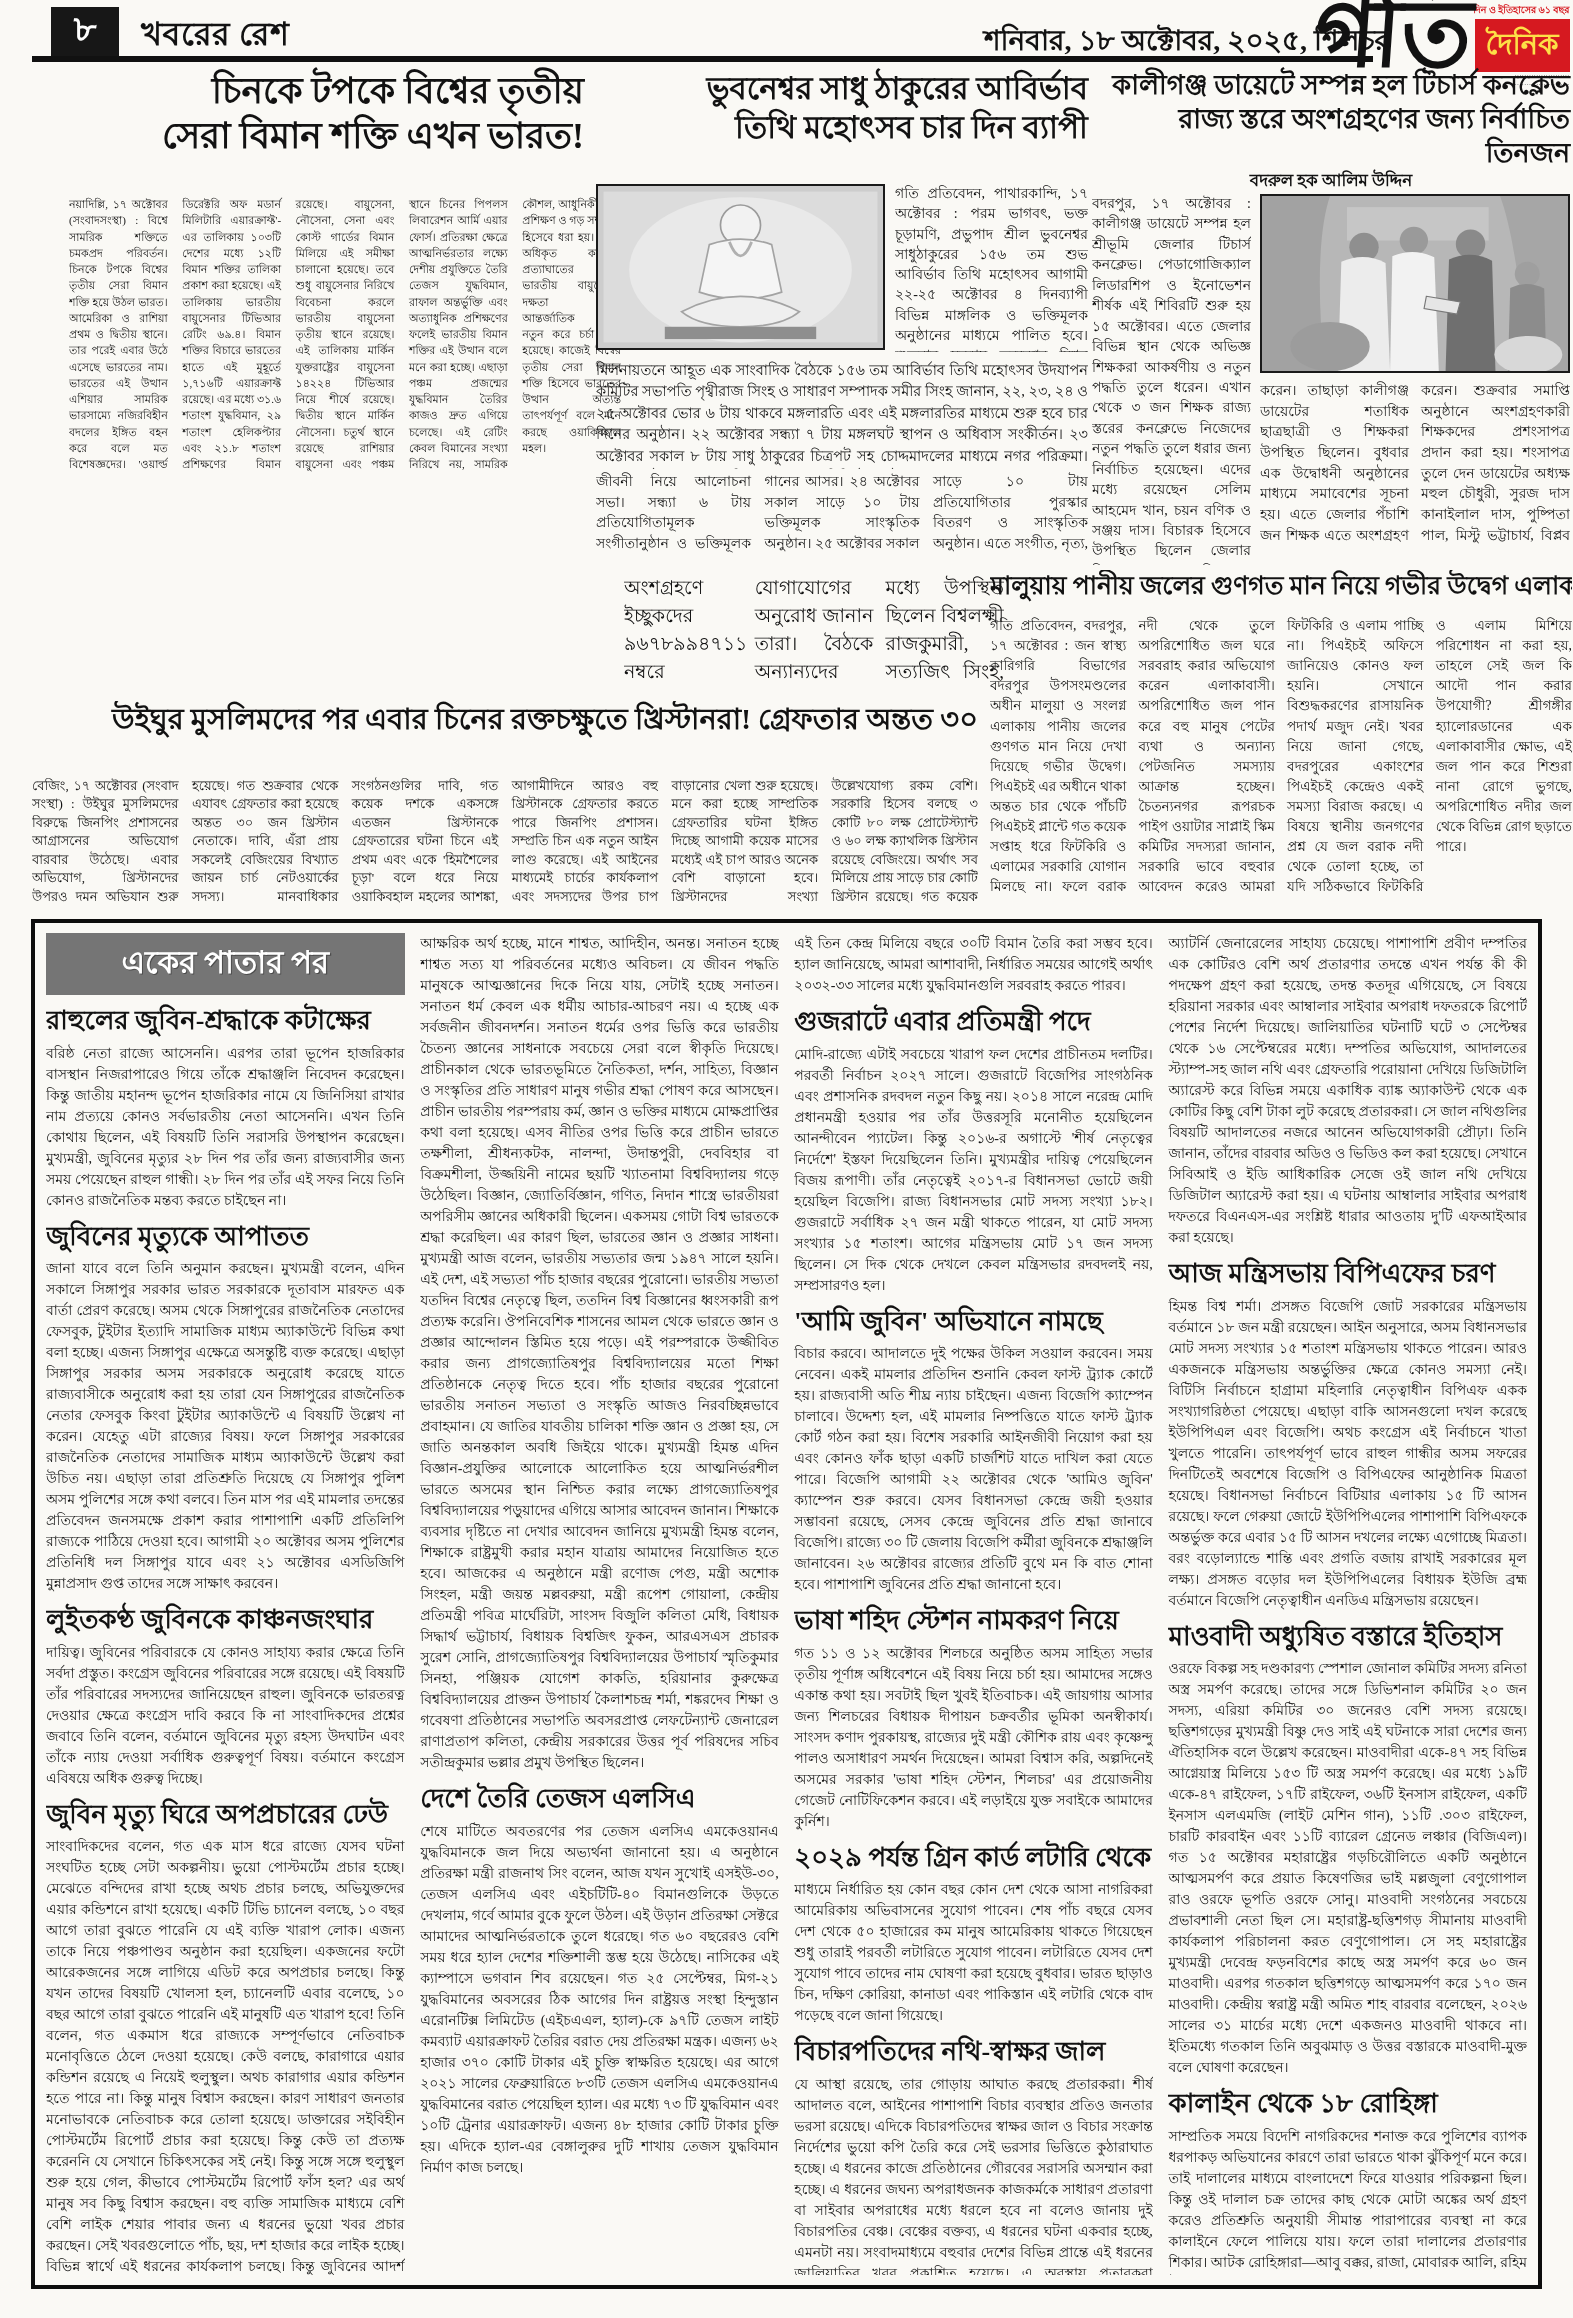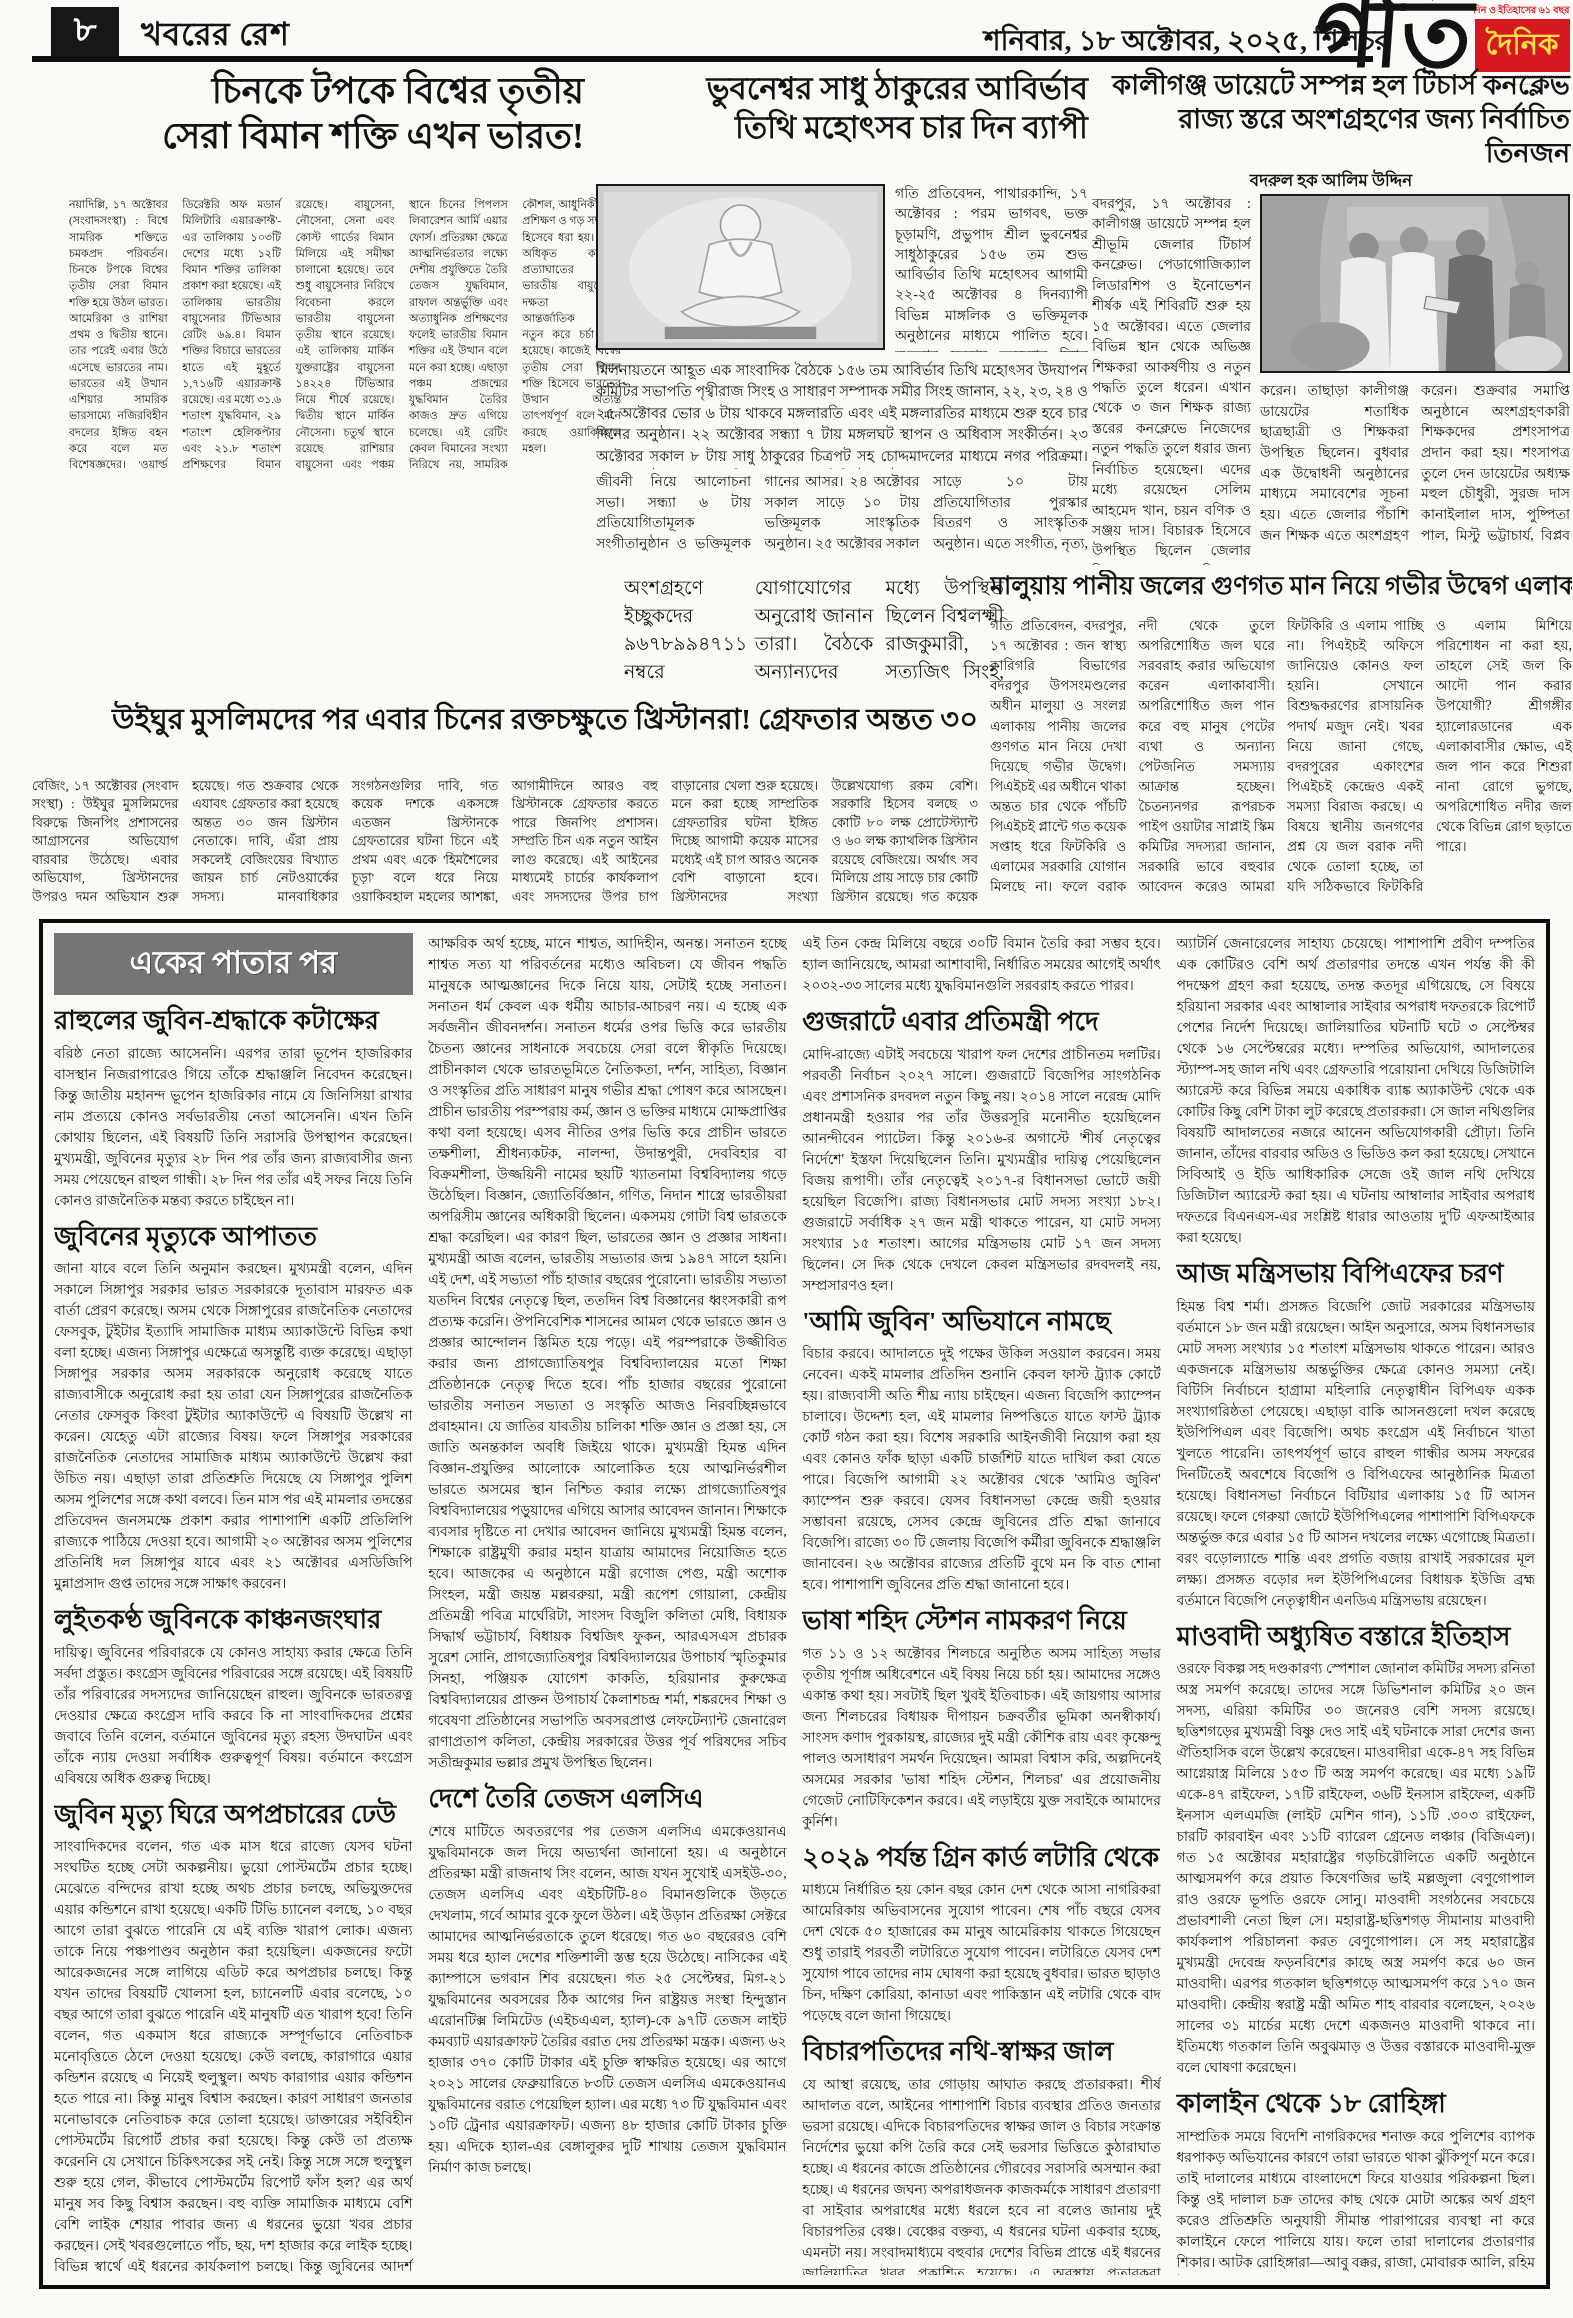--- a/index.html
+++ b/index.html
@@ -45,21 +45,21 @@
   .artC-photo{width:100%;height:179px;}
   .artC-below{height:174px;column-count:2;column-gap:12.2px;font-size:14px;}
   
   .artD-hl{position:absolute;left:990px;top:570px;width:582px;font-size:25px;white-space:nowrap;overflow:hidden;}
   .artD-body{position:absolute;left:990px;top:616px;width:582px;height:301px;column-count:4;column-gap:12.2px;font-size:13.6px;}
   
   .artE-hl{position:absolute;left:32px;top:701px;width:946px;font-size:29px;white-space:nowrap;overflow:hidden;}
   .artE-body{position:absolute;left:32px;top:777px;width:946px;height:138px;column-count:6;column-gap:13.4px;font-size:13px;line-height:1.42;}
   
   .jumpbox{position:absolute;left:31px;top:919px;width:1511px;height:1370px;border:4.5px solid #0d0d0d;
-    box-sizing:border-box;background:#faf9f5;padding:10px 11px;display:flex;gap:15.6px;margin-left:8px;}
+    box-sizing:border-box;background:#faf9f5;padding:10px 11px;display:flex;gap:15.6px;}
   .jcol{flex:1;overflow:hidden;}
   .banner{height:62px;background:#757575;color:#fff;display:flex;align-items:center;justify-content:center;
     font-size:31px;font-weight:800;margin-bottom:7.8px;text-shadow:1.1px 1.1px 0 #4c4c4c;}
   .subhead{font-size:26px;font-weight:700;text-align:left;line-height:1.15;margin:11px 0 6.7px;}
   .jbody{font-size:14px;line-height:1.5;text-align:justify;overflow:hidden;}
 </style>
 </head>
 <body>
 
 <div class="page">

